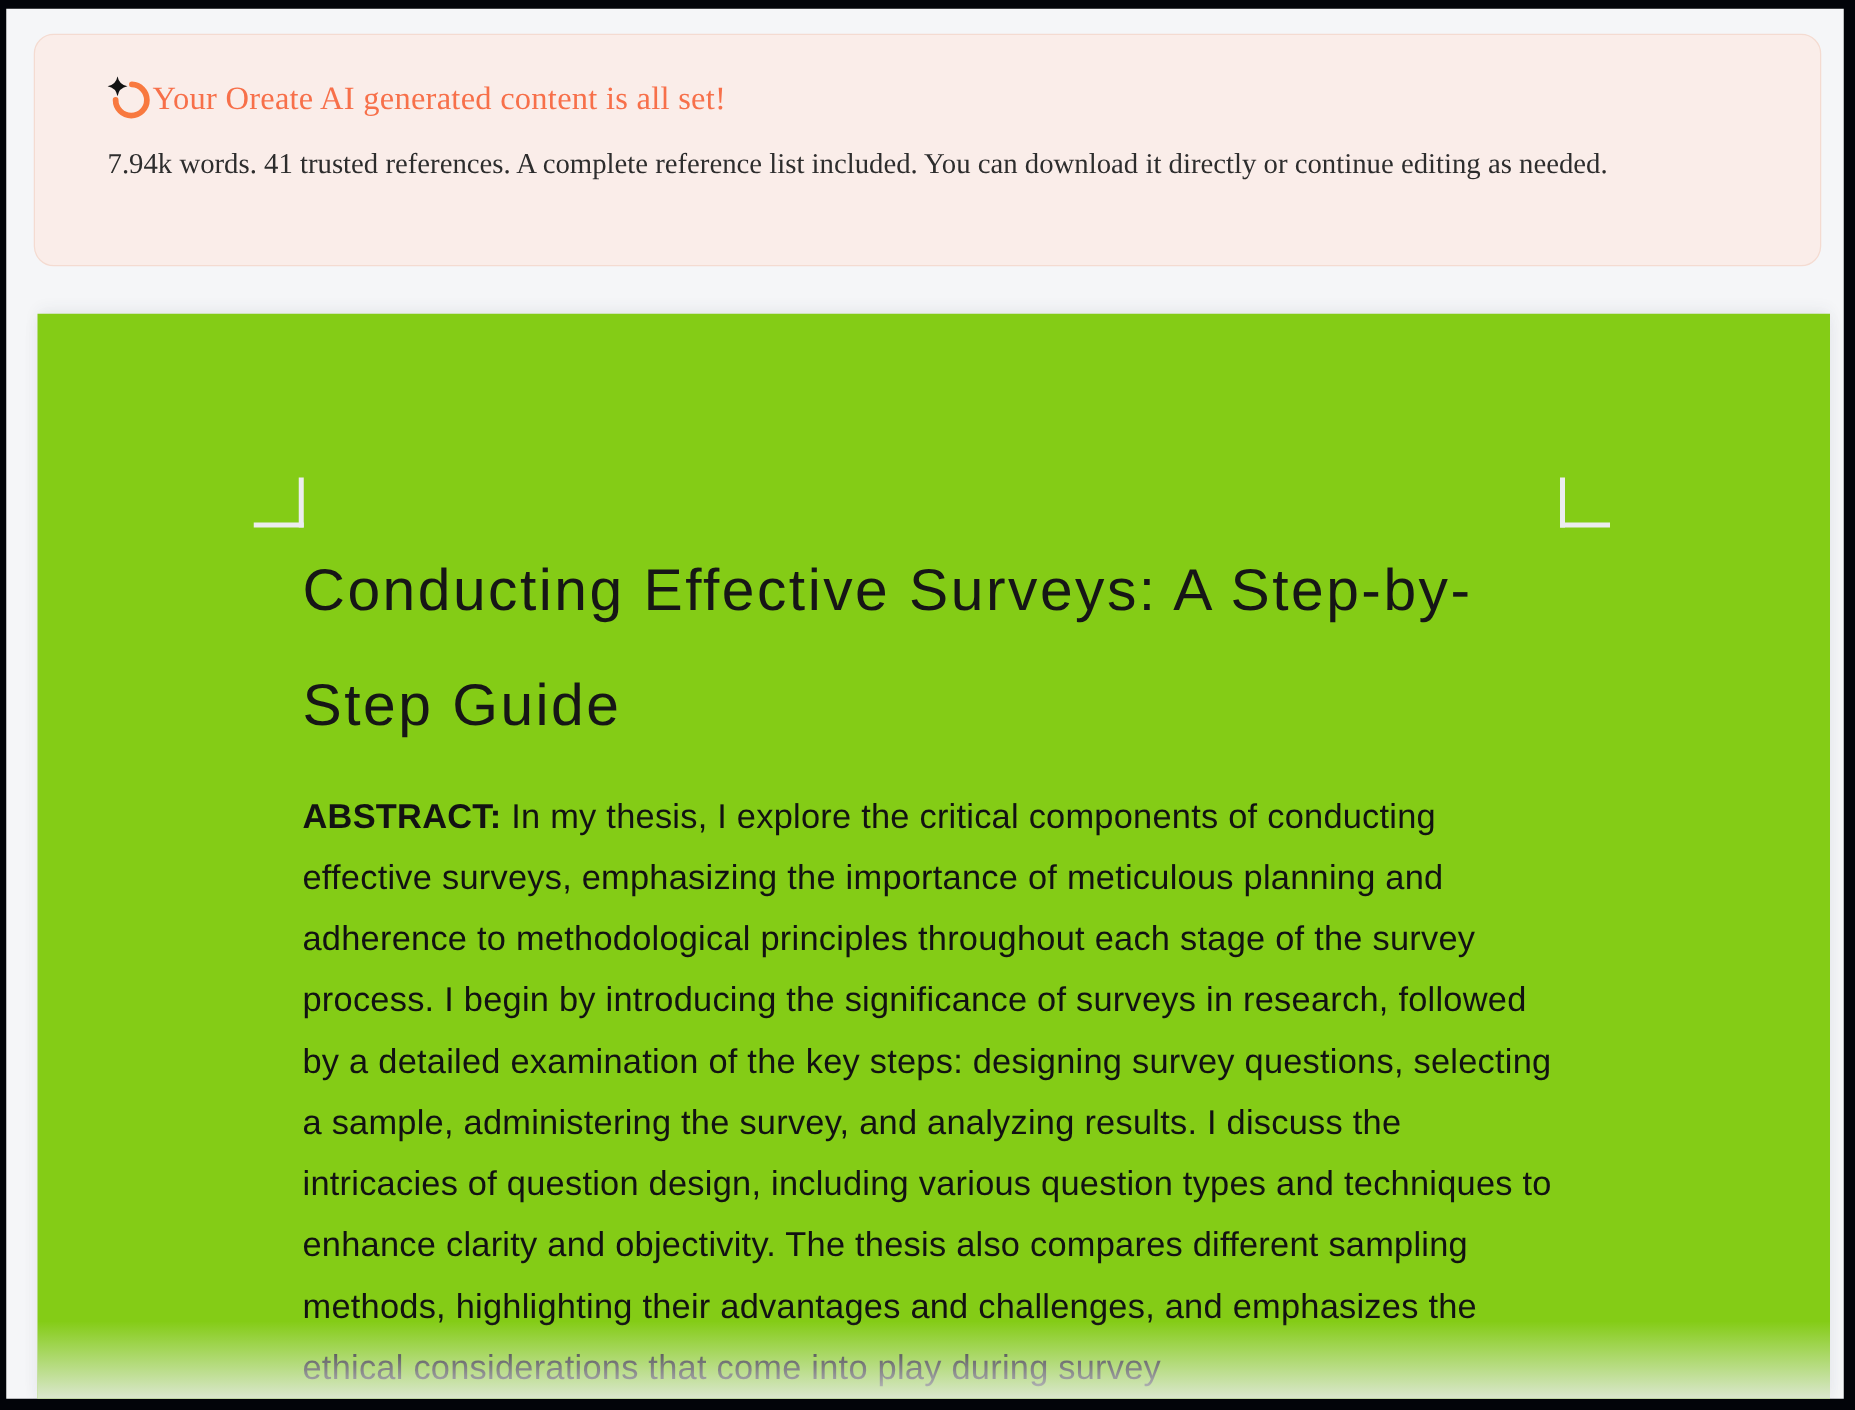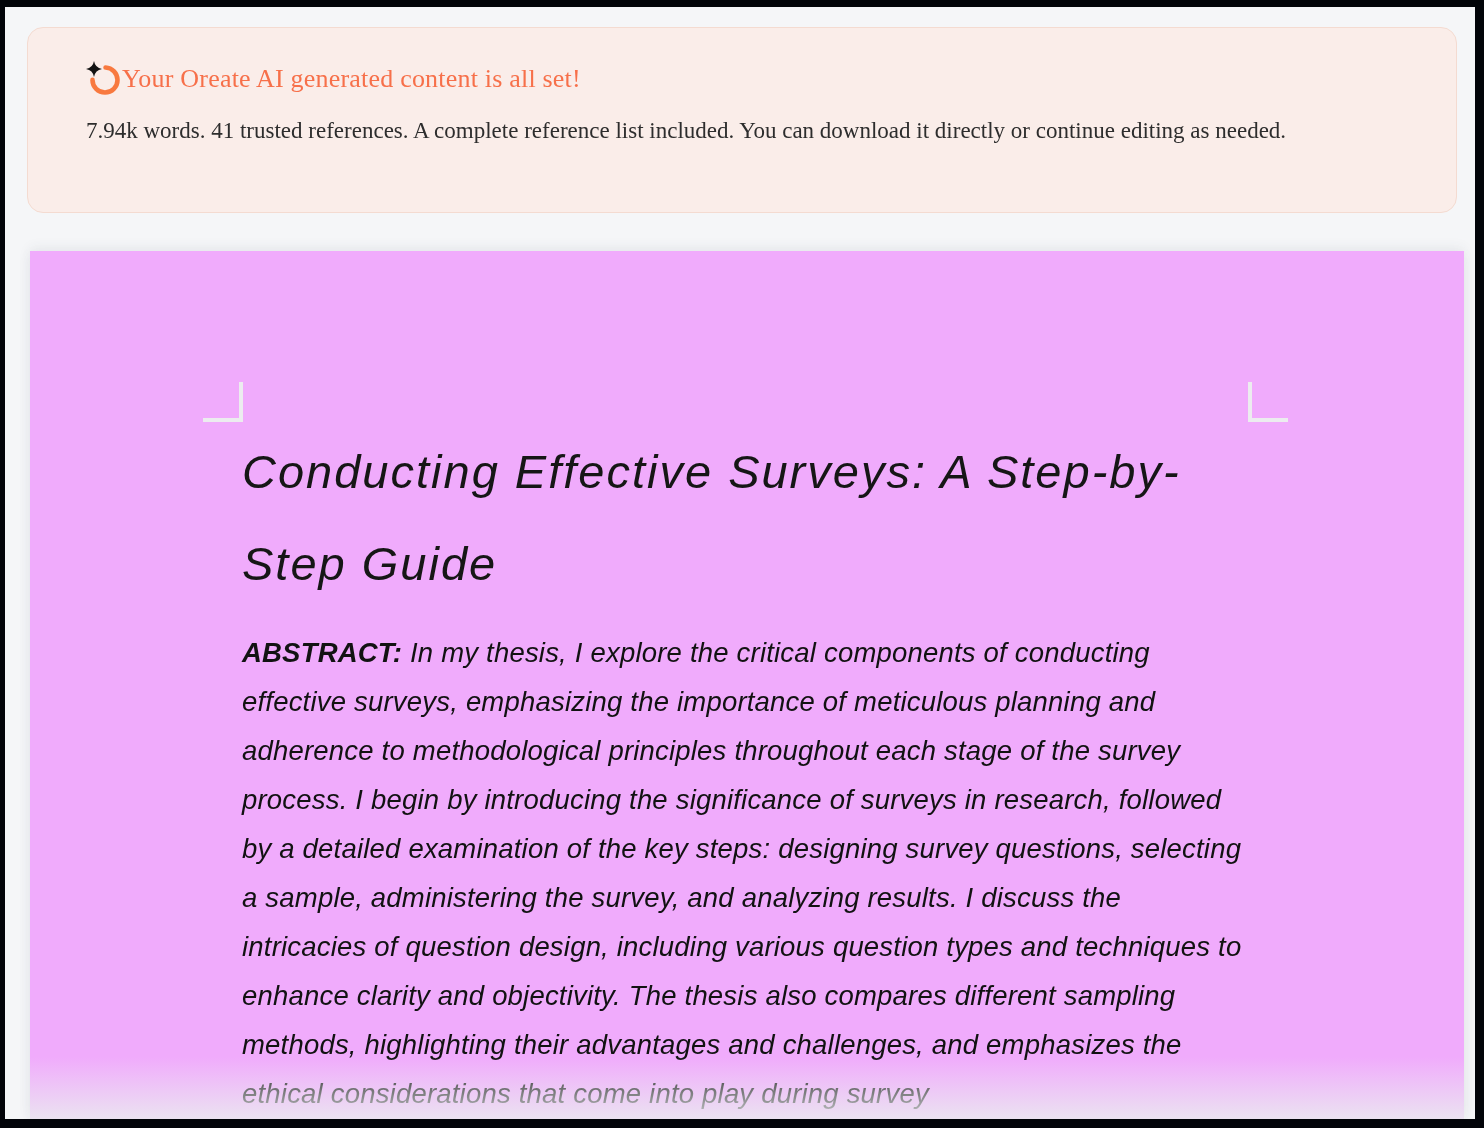--- a/index.html
+++ b/index.html
@@ -56,23 +56,22 @@
     color: #2d2d2d;
     max-width: 1265px;
   }
   
   .page {
     position: absolute;
     left: 25px;
     top: 244px;
     width: 1434px;
     height: 868px;
-    background: #f0abfc;
+    background: #84cc16;
     box-shadow: 0 -3px 12px rgba(50, 65, 90, 0.07), 0 4px 14px rgba(50, 65, 90, 0.05);
-    font-style: italic;
   }
   .page::after {
     content: "";
     position: absolute;
     left: 0;
     right: 0;
     bottom: 0;
     height: 62px;
     background: linear-gradient(180deg, rgba(240, 241, 244, 0) 0%, rgba(234, 236, 239, 0.85) 100%);
     pointer-events: none;

